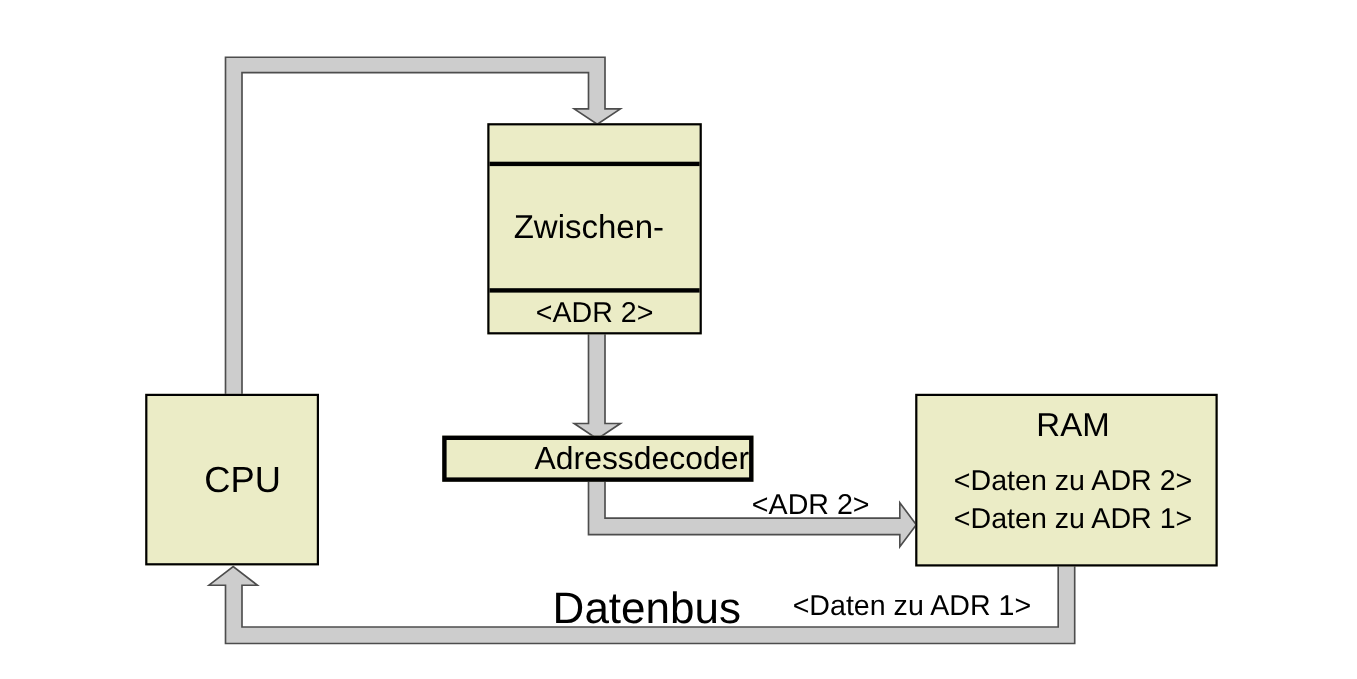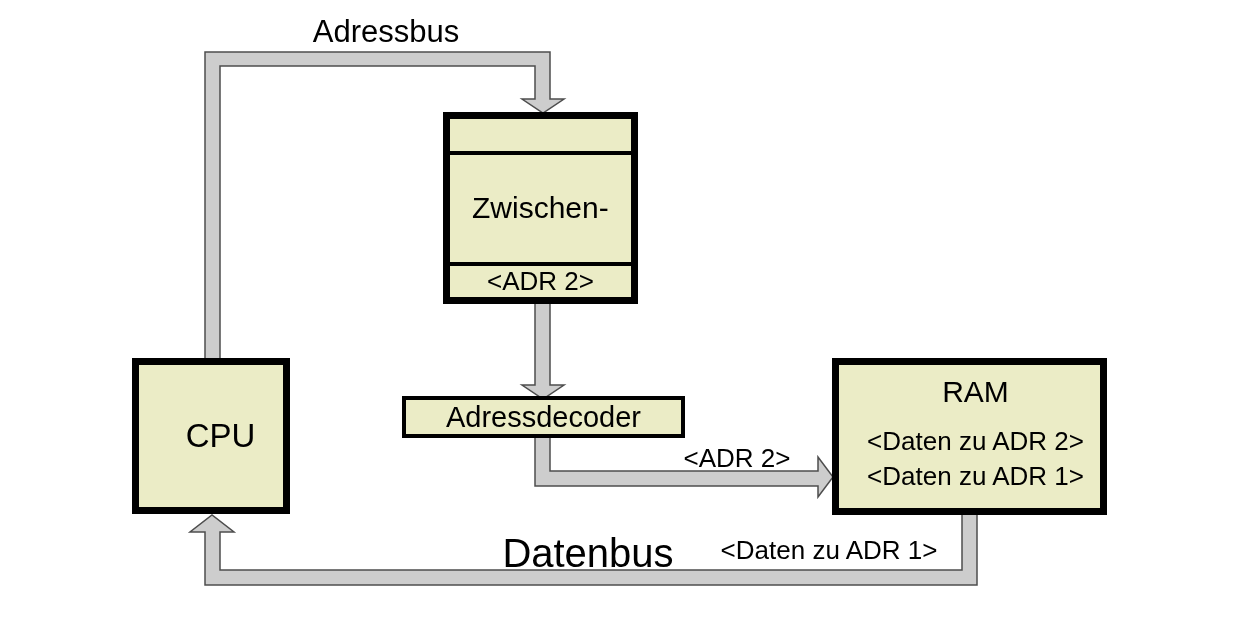--- a/index.html
+++ b/index.html
@@ -3,33 +3,33 @@
 <meta charset="utf-8">
 <style>
   html,body { margin:0; padding:0; }
   .canvas {
     position:relative; width:1234px; height:617px;
     font-family:"Liberation Sans", sans-serif;
     overflow:hidden;
   }
   .buses { position:absolute; left:0; top:0; }
   .bus { stroke-width:1.5; stroke-linejoin:miter; }
-  .box { position:absolute; box-sizing:border-box; border:7px solid #0f172a; }
+  .box { position:absolute; box-sizing:border-box; border:2px solid #0f172a; }
   #cpu-box { left:132px; top:358px; width:158px; height:156px;
     display:flex; align-items:center; justify-content:center; font-size:33px;padding-left:19px; }
   #buffer-box { left:443px; top:112px; width:195px; height:192px;
     display:flex; flex-direction:column; }
   .buffer-band-top { height:33px; }
   .buffer-divider { height:4px; background:#000; }
   .buffer-main { height:111px; display:flex; flex-direction:column;
     justify-content:center; padding-left:22px; font-size:30px; line-height:38px; }
   .buffer-value { flex:1; display:flex; align-items:center; justify-content:center;
     font-size:26px; }
   #decoder-box { left:402px; top:396px; width:283px; height:42px; border-width:4px;
-    display:flex; align-items:center; justify-content:center; font-size:29px; }
+    display:flex; align-items:center; justify-content:flex-end; font-size:29px; }
   #ram-box { left:832px; top:358px; width:275px; height:157px; text-align:center;padding-left:12px; }
   .ram-title { margin-top:10px; font-size:30px; line-height:34px; }
   .ram-entry { font-size:26px; line-height:35px; }
   .ram-entry.first { margin-top:15px; }
   .bus-label { position:absolute; white-space:nowrap; }
   #adressbus-label { left:246px; top:14px; width:280px; text-align:center; font-size:31px; }
   #datenbus-label  { left:448px; top:531px; width:280px; text-align:center; font-size:40px; }
   #adr2-bus-label  { left:637px; top:443px; width:200px; text-align:center; font-size:26px; }
   #daten-adr1-bus-label { left:699px; top:535px; width:260px; text-align:center; font-size:26px; }
 </style>
@@ -62,18 +62,17 @@
   <div class="box" id="decoder-box" style="background: rgb(235, 236, 198); border-color: rgb(0, 0, 0);">
     <span>Adressdecoder</span>
   </div>
 
   <div class="box" id="ram-box" style="background: rgb(235, 236, 198); border-color: rgb(0, 0, 0);">
     <div class="ram-title">RAM</div>
     <div class="ram-entry first">&lt;Daten zu ADR 2&gt;</div>
     <div class="ram-entry">&lt;Daten zu ADR 1&gt;</div>
   </div>
 
-  <div class="bus-label" id="adressbus-label">Adressbus</div>
   <div class="bus-label" id="datenbus-label">Datenbus</div>
   <div class="bus-label" id="adr2-bus-label">&lt;ADR 2&gt;</div>
   <div class="bus-label" id="daten-adr1-bus-label">&lt;Daten zu ADR 1&gt;</div>
 
 </div>
 
 </body></html>

